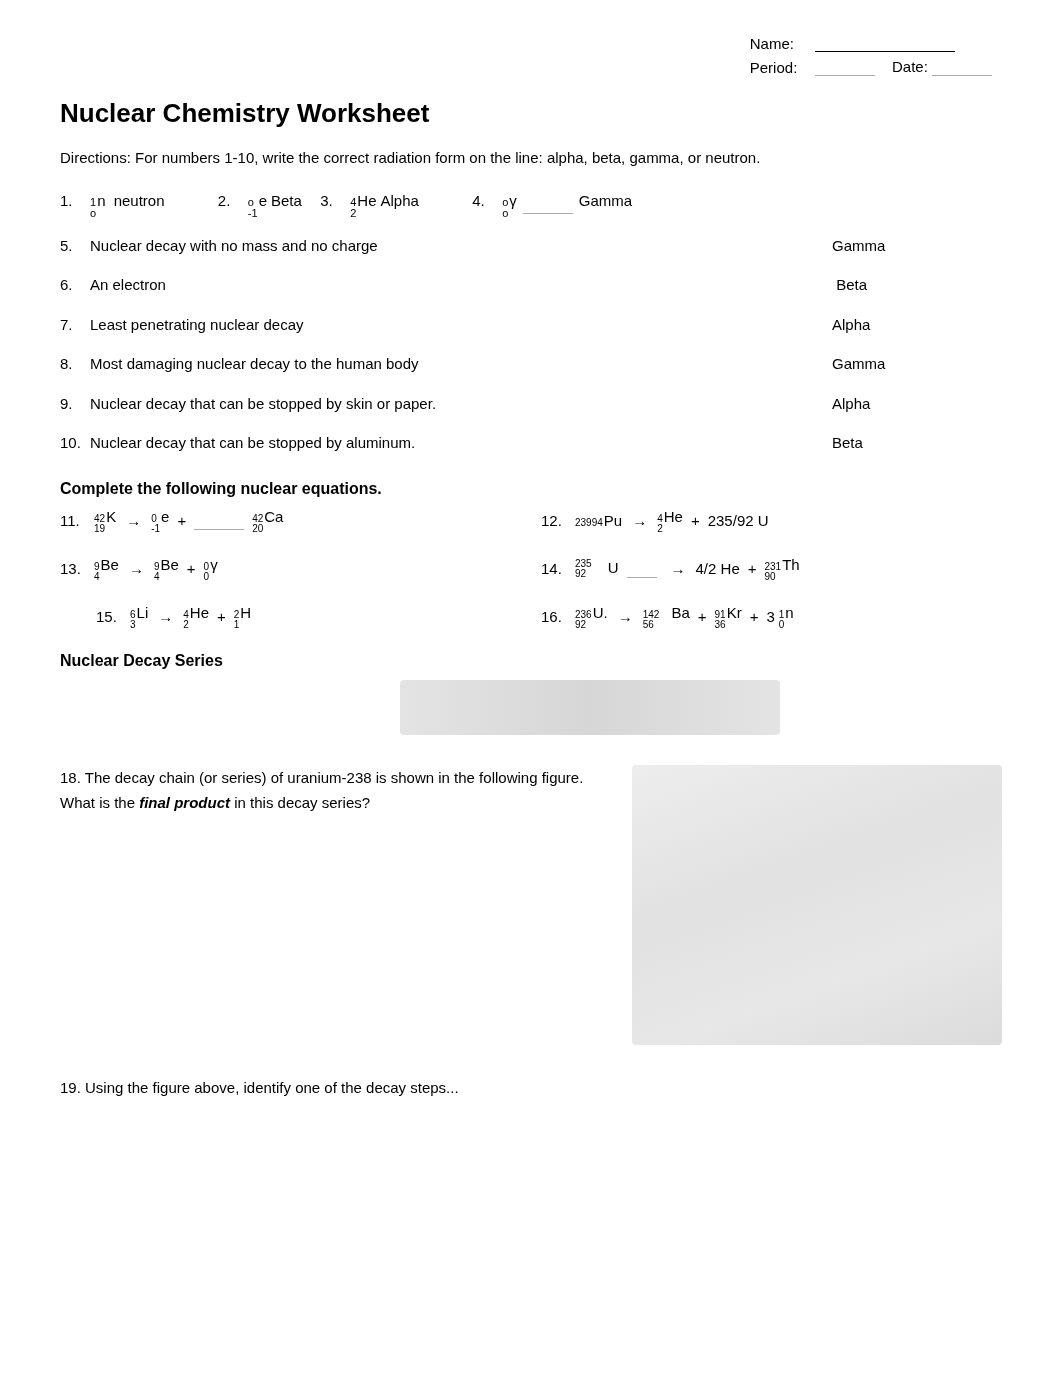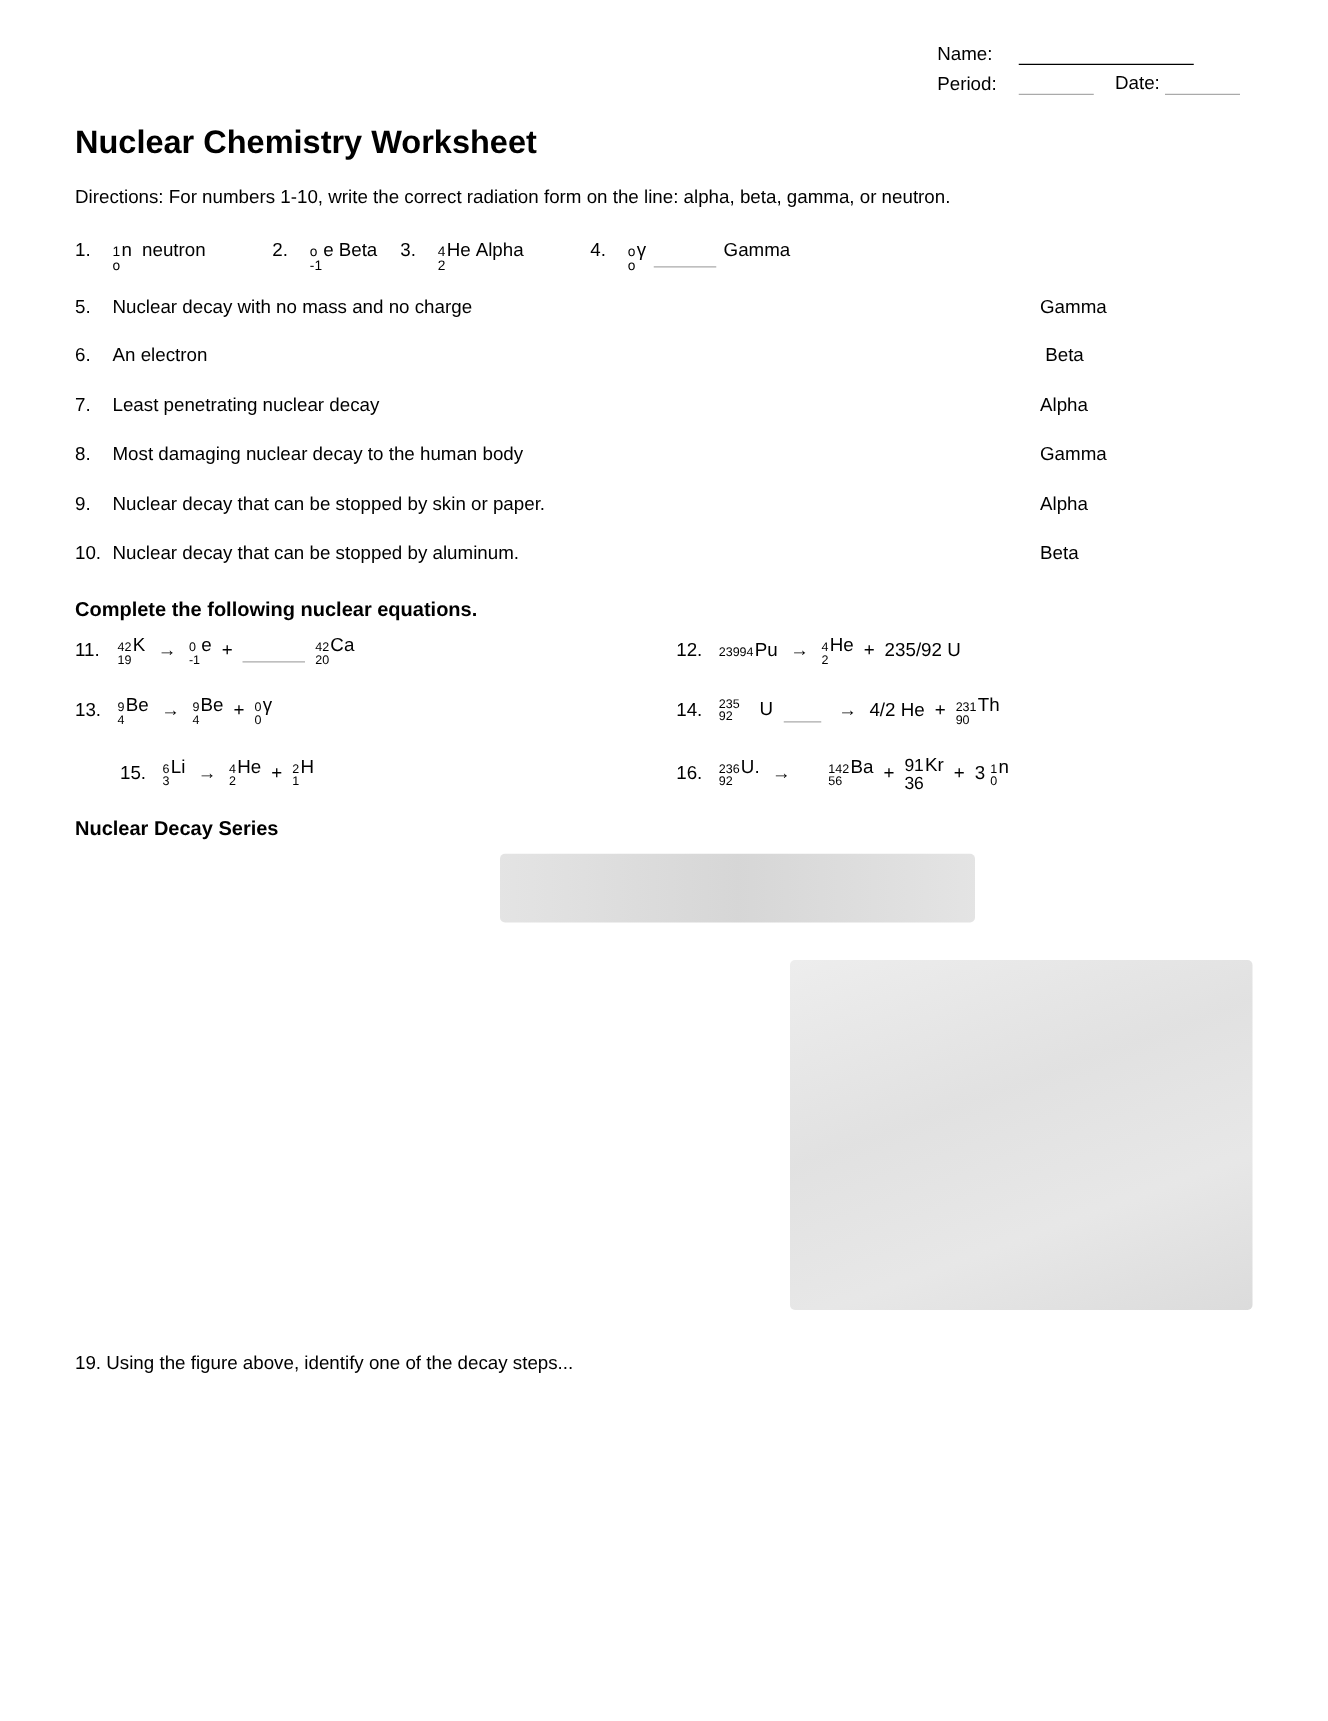--- a/index.html
+++ b/index.html
@@ -340,30 +340,30 @@
     <div class="eq-cell">
       <span style="min-width:30px;">16.</span>
       <span style="display:inline-flex;align-items:baseline;gap:1px;">
         <span style="display:inline-flex;flex-direction:column;font-size:10px;line-height:1;vertical-align:middle;">
             <span>236</span>
             <span>92</span>
           </span>
           <span>U.</span>
       </span>
       <span class="arrow">→</span>
-      <span style="display:inline-flex;align-items:baseline;gap:1px;margin-left:20px;">
+      <span style="display:inline-flex;align-items:baseline;gap:12px;">
         <span style="display:inline-flex;flex-direction:column;font-size:10px;line-height:1;vertical-align:middle;">
             <span>142</span>
             <span>56</span>
           </span>
           <span>Ba</span>
       </span>
       <span class="plus">+</span>
       <span style="display:inline-flex;align-items:baseline;gap:1px;">
-        <span style="display:inline-flex;flex-direction:column;font-size:14px;line-height:1;vertical-align:middle;">
+        <span style="display:inline-flex;flex-direction:column;font-size:10px;line-height:1;vertical-align:middle;">
             <span>91</span>
             <span>36</span>
           </span>
           <span>Kr</span>
       </span>
       <span class="plus">+</span>
       <span>3</span>
       <span style="display:inline-flex;align-items:baseline;gap:1px;">
         <span style="display:inline-flex;flex-direction:column;font-size:10px;line-height:1;vertical-align:middle;">
             <span>1</span>
@@ -380,20 +380,24 @@
 
   <div style="width:380px;height:55px;background:linear-gradient(90deg,#bbb,#999,#bbb);opacity:0.4;margin-left:340px;margin-bottom:10px;border-radius:4px;"></div>
 </div>
 
 <div class="long-questions" style="margin-top:30px;">
 
   <div style="display:flex;gap:20px;margin-bottom:30px;">
     <div style="flex:1;">
 
 
+      <div style="line-height:1.7;">
+        <span>18.</span>
+        <span>The decay chain (or series) of uranium-238 is shown in the following figure.  What is the </span><span class="bold-italic">final product</span><span> in this decay series?</span>
+      </div>
     </div>
 
     <div style="width:370px;height:280px;background:linear-gradient(160deg,#ccc 0%,#aaa 40%,#bbb 70%,#999 100%);opacity:0.35;flex-shrink:0;border-radius:4px;"></div>
   </div>
 
   <div style="margin-top:10px;">
     <span>19.</span>
     <span style="line-height:1.7;">Using the figure above, identify one of the decay steps...</span>
   </div>
 </div>

